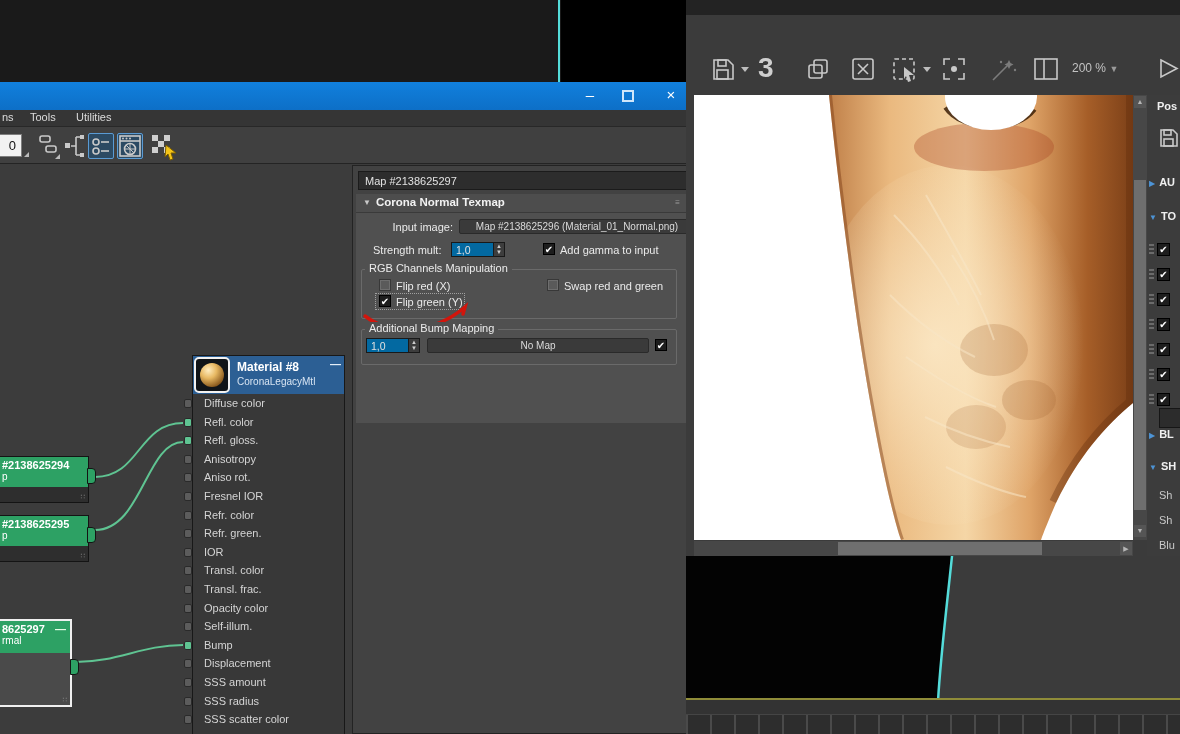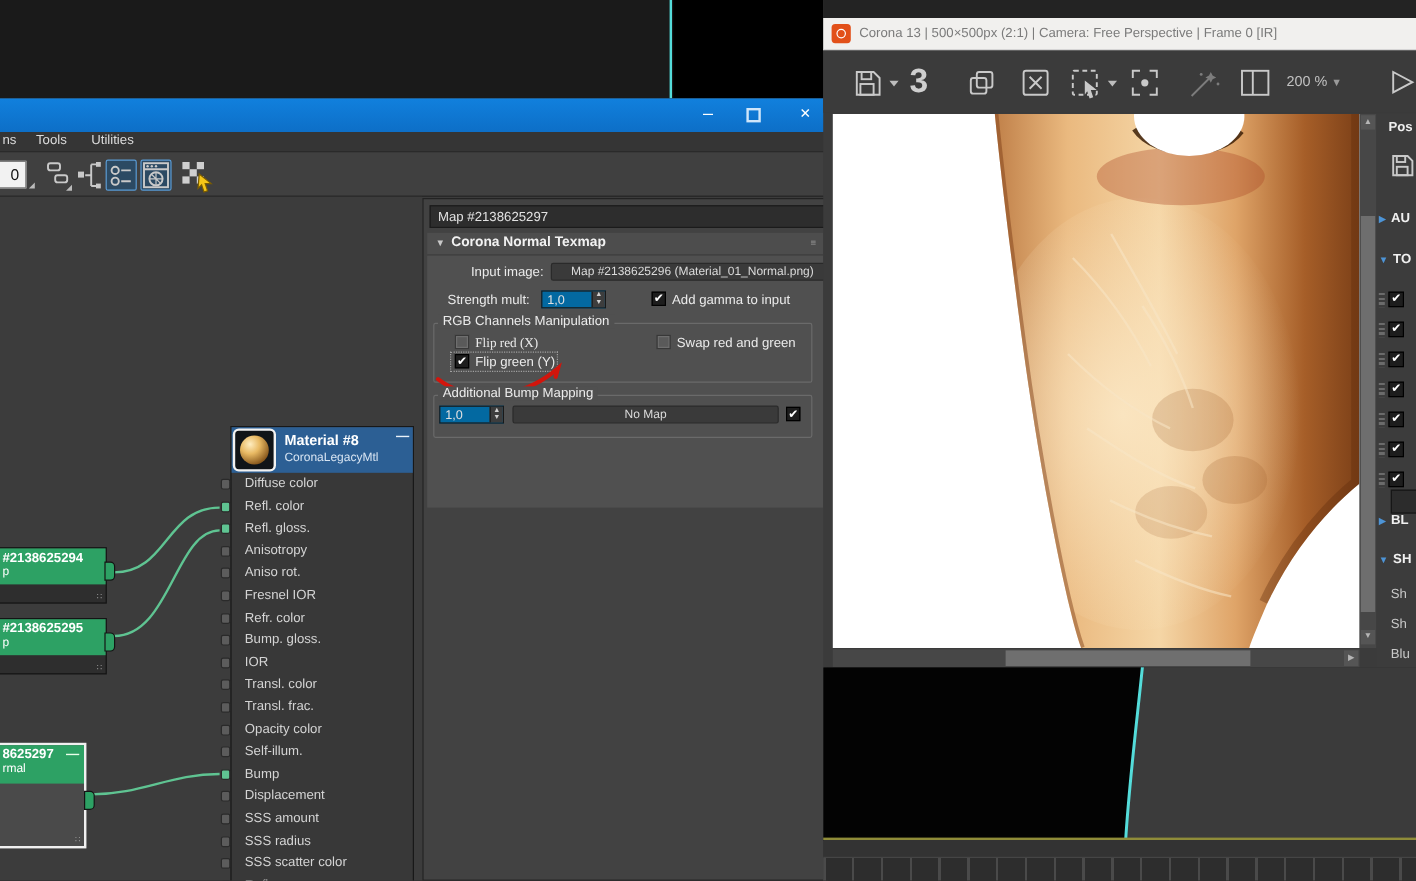--- a/index.html
+++ b/index.html
@@ -286,21 +286,21 @@
               <span class="slot-label">Fresnel IOR</span>
             </div>
 
             <div class="slot-row">
               <div class="socket"></div>
               <span class="slot-label">Refr. color</span>
             </div>
 
             <div class="slot-row">
               <div class="socket"></div>
-              <span class="slot-label">Bump. gloss.</span>
+              <span class="slot-label">Refr. green.</span>
             </div>
 
             <div class="slot-row">
               <div class="socket"></div>
               <span class="slot-label">IOR</span>
             </div>
 
             <div class="slot-row">
               <div class="socket"></div>
               <span class="slot-label">Transl. color</span>
@@ -378,21 +378,21 @@
       <span class="sval">1,0</span>
       <span class="sarr">▲<br>▼</span>
     </div>
     <div class="chk" style="left:190px; top:77px;">✔</div>
     <span class="chklabel" style="left:207px; top:78px;">Add gamma to input</span>
 
     <div class="groupbox" style="left:8px; top:103px; width:316px; height:50px;"></div>
     <span class="grouptitle" style="left:12px; top:96px;">RGB Channels Manipulation</span>
 
     <div class="chk off" style="left:26px; top:113px;"></div>
-    <span class="chklabel" style="left:43px; top:114px;font-family:Liberation Serif, serif;">Flip red (X)</span>
+    <span class="chklabel" style="left:43px; top:114px;">Flip red (X)</span>
 
     <div class="dotted-focus" style="left:22px; top:127px; width:90px; height:17px;"></div>
     <div class="chk" style="left:26px; top:129px;">✔</div>
     <span class="chklabel" style="left:43px; top:130px;">Flip green (Y)</span>
 
     <div class="chk off" style="left:194px; top:113px;"></div>
     <span class="chklabel" style="left:211px; top:114px;">Swap red and green</span>
 
     <svg width="336" height="567" style="pointer-events:none;">
       <path d="M12,150 C35,168 78,170 112,141 L110,148" stroke="#d2150c" stroke-width="3.5" stroke-linecap="round" fill="none"></path>
@@ -405,24 +405,20 @@
       <span class="sval">1,0</span>
       <span class="sarr">▲<br>▼</span>
     </div>
     <div class="pbtn" style="left:74px; top:172px; width:222px;">No Map</div>
     <div class="chk" style="left:302px; top:173px;">✔</div>
   </div>
 
   <div id="vfb" class="abs">
     <div class="abs topstrip"></div>
 
-    <div class="abs vheader">
-      <div class="corona-ic"></div>
-      <span class="vheader-text">Corona 13 | 500×500px (2:1) | Camera: Free Perspective | Frame 0 [IR]</span>
-    </div>
 
     <div class="abs vtoolbar">
       <div class="vic" style="left:24px;">
         <svg width="28" height="26">
           <path d="M4,3 h14 l5,5 v14 h-19 z" class="icon-stroke"></path>
           <rect x="8" y="3" width="8" height="6" class="icon-stroke"></rect>
           <rect x="7" y="13" width="11" height="9" class="icon-stroke"></rect>
         </svg>
       </div>
 

